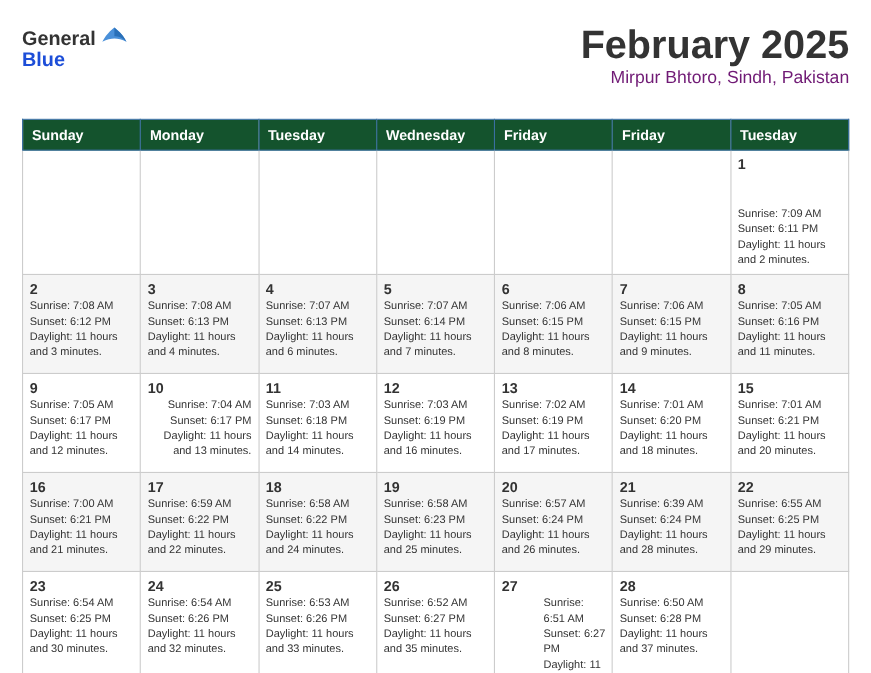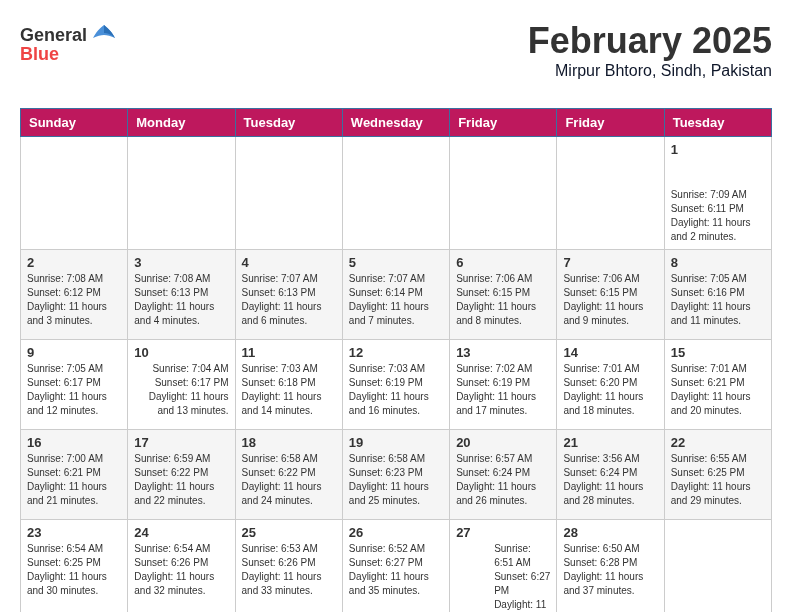--- a/index.html
+++ b/index.html
@@ -22,46 +22,46 @@
       gap: 0px;
     }
     .logo-text-general {
       font-size: 18px;
       font-weight: bold;
       color: #333;
     }
     .logo-text-blue {
       font-size: 18px;
       font-weight: bold;
-      color: #ef4444;
+      color: #1d4ed8;
     }
     .logo-icon {
       width: 30px;
       height: 30px;
       margin-left: 2px;
     }
     .title-area {
       text-align: right;
     }
     .main-title {
       font-size: 36px;
       font-weight: bold;
       color: #333;
     }
     .subtitle {
       font-size: 16px;
-      color: #0f172a;
+      color: #701a75;
     }
     .calendar {
       width: 100%;
       border-collapse: collapse;
       border: 1px solid #ccc;
     }
     .calendar th {
-      background-color: #be185d;
+      background-color: #14532d;
       color: white;
       font-size: 13px;
       font-weight: bold;
       padding: 6px 8px;
       text-align: left;
       border: 1px solid #3a6fa0;
     }
     .calendar td {
       vertical-align: top;
       border: 1px solid #ccc;
@@ -271,21 +271,21 @@
         </td>
         <td>
           <div class="day-number">20</div>
           <div class="day-info" style="white-space: pre-line;">Sunrise: 6:57 AM
 Sunset: 6:24 PM
 Daylight: 11 hours
 and 26 minutes.</div>
         </td>
         <td>
           <div class="day-number">21</div>
-          <div class="day-info" style="white-space: pre-line;">Sunrise: 3:56 AM
+          <div class="day-info" style="white-space: pre-line;">Sunrise: 6:39 AM
 Sunset: 6:24 PM
 Daylight: 11 hours
 and 28 minutes.</div>
         </td>
         <td>
           <div class="day-number">22</div>
           <div class="day-info" style="white-space: pre-line;">Sunrise: 6:55 AM
 Sunset: 6:25 PM
 Daylight: 11 hours
 and 29 minutes.</div>

